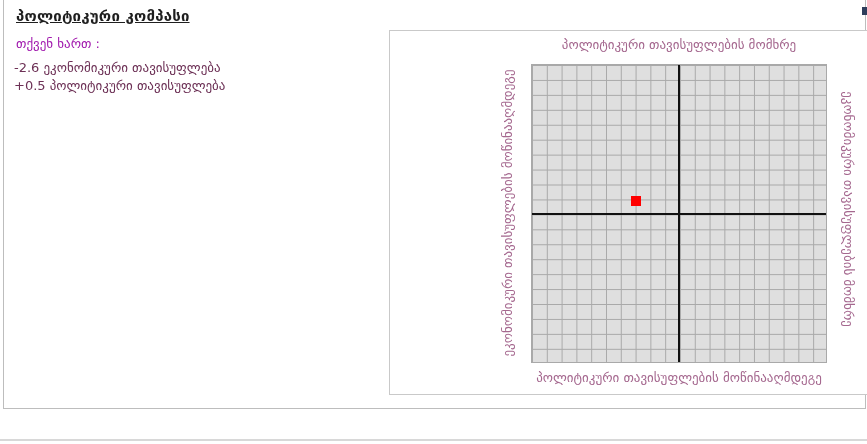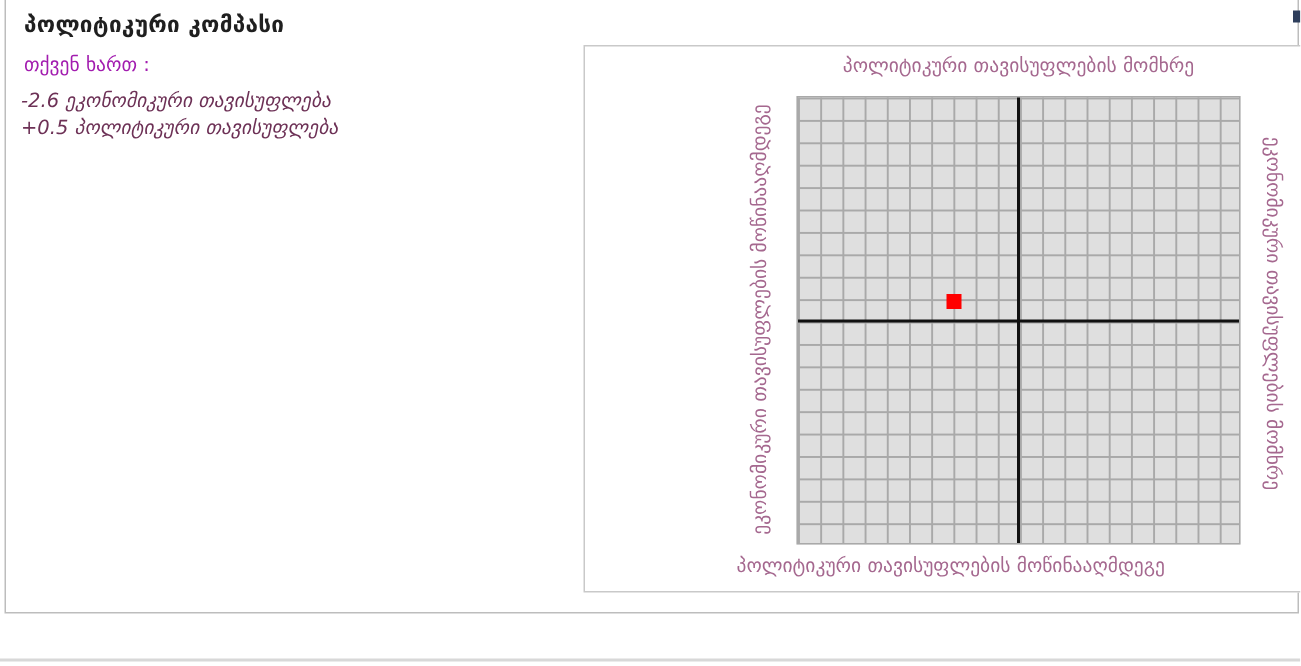--- a/index.html
+++ b/index.html
@@ -8,37 +8,37 @@
   #stage {
     position:relative; width:867px; height:444px; overflow:hidden; background:#fff;
   }
   
   .content-box {
     position:absolute; left:3px; top:-4px; width:863px; height:413px;
     border:1px solid #bdbdbd; background:#fff;
   }
   .page-title {
     position:absolute; left:12px; top:10px;
-    font-size:15px; font-weight:bold; color:#1f1f1f; letter-spacing:0.2px;
+    font-size:15px; font-weight:bold; color:#1f1f1f; letter-spacing:0.2px;text-decoration:underline;
   }
   .intro-text {
     position:absolute; left:12px; top:39px;
     font-size:13px; color:#a21caf;
   }
-  .score-line { font-size:13px; color:#6d3156; line-height:18px;font-style:italic; }
+  .score-line { font-size:13px; color:#6d3156; line-height:18px; }
   .scores { position:absolute; left:10px; top:62px; }
 
   
   .chart-panel {
     position:absolute; left:385px; top:33px; width:481px; height:365px;
     border:1px solid #c9c9c9; background:#fff;
   }
   .axis-label { color:#a5688f; font-size:13px; white-space:nowrap; }
   .label-top    { position:absolute; left:141px; top:6px;  width:296px; text-align:center; }
-  .label-bottom { position:absolute; left:101px; top:339px; width:376px; }
+  .label-bottom { position:absolute; left:101px; top:339px; width:376px; text-align:center; }
   .label-left   { position:absolute; left:117px; top:182px; transform:translate(-50%,-50%) rotate(-90deg); }
   .label-right  { position:absolute; left:458px; top:178px; transform:translate(-50%,-50%) rotate(90deg); }
 
   .compass-grid {
     position:absolute; left:141px; top:33px; width:296px; height:299px;
     background-color:#dfdfdf;
     background-image:
       linear-gradient(to right, #a9a9a9 1px, transparent 1px),
       linear-gradient(to bottom, #a9a9a9 1px, transparent 1px);
     background-size:14.8px 14.95px;

